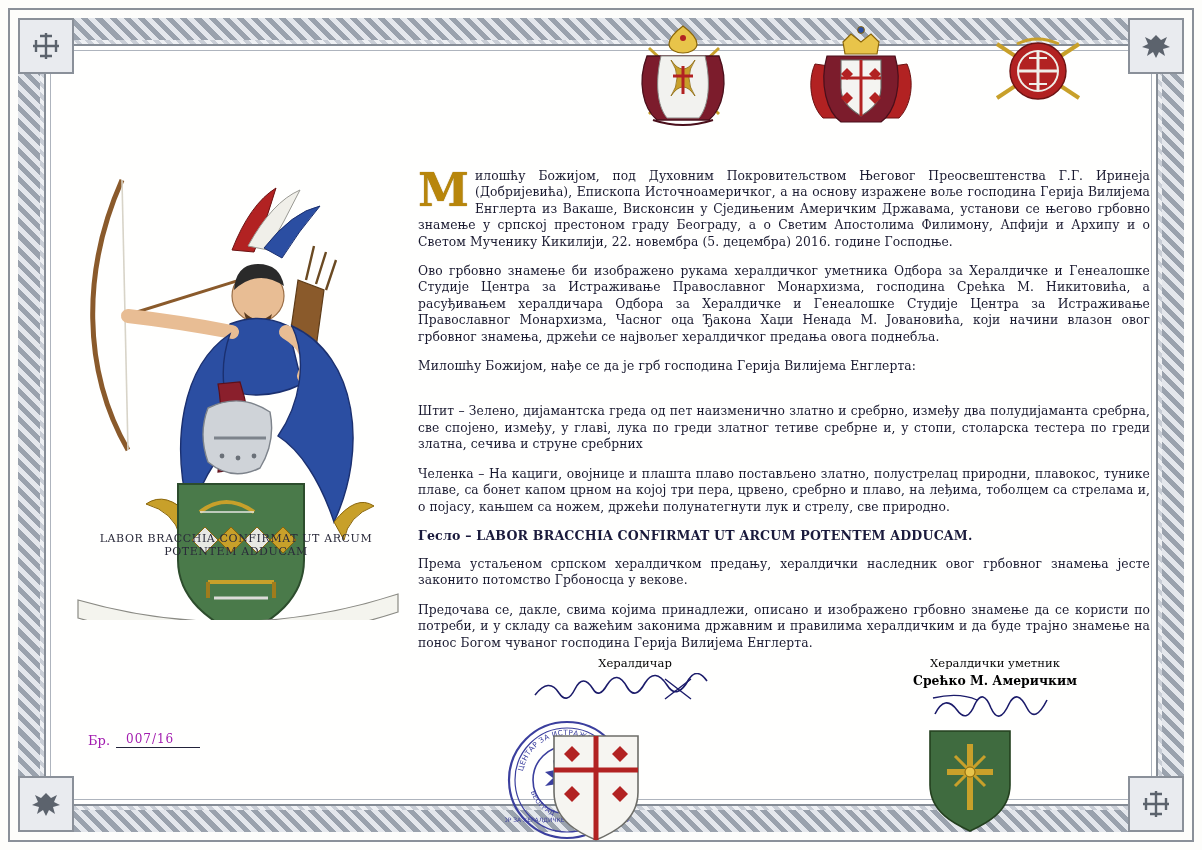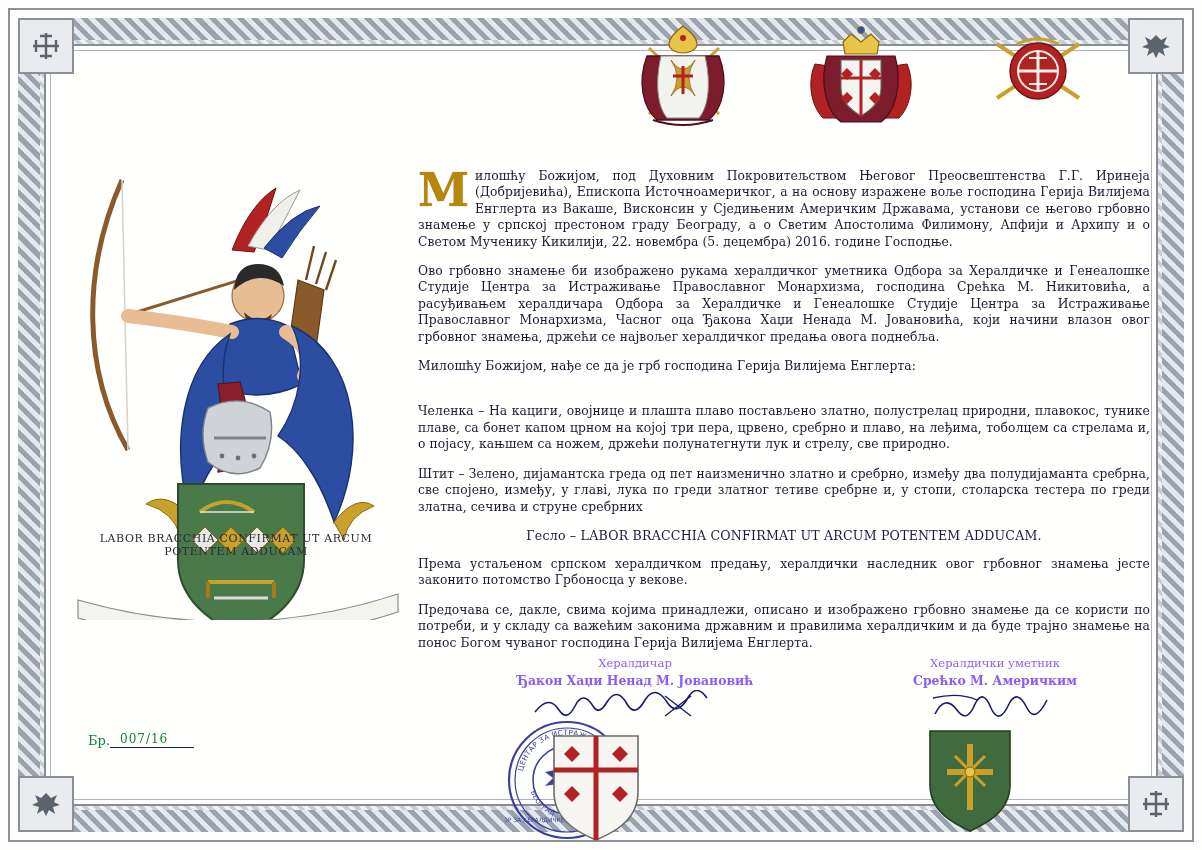--- a/index.html
+++ b/index.html
@@ -109,24 +109,23 @@
     font-size: 46px;
     line-height: 40px;
     color: #b8860b;
     font-weight: 700;
     margin: 2px 6px 0 0;
     text-shadow: 0 0 1px #8a6508;
   }
   .motto {
     font-size: 12.6px;
     letter-spacing: .2px;
-    font-weight: 400;
+    font-weight: 700;
     color: #1a1a3c;
     margin: 0 0 13px 0;
-    text-align: center;
   }
 
   
   .illus {
     position: absolute;
     left: 62px;
     top: 120px;
     width: 348px;
     height: 500px;
   }
@@ -146,39 +145,40 @@
     position: absolute;
     left: 60px;
     top: 648px;
     width: 1080px;
     height: 150px;
   }
   .sig-block {
     position: absolute;
     text-align: center;
     font-size: 12px;
-    color: #8b5cf6;
+    color: #000000;
   }
   .sig-role { font-size: 11.6px; margin-bottom: 3px; }
   .sig-name { font-size: 12.4px; font-weight: 700; }
   .sig-scribble {
     margin-top: 2px;
     height: 28px;
   }
   .sig-left  { left: 430px; top: 8px; width: 290px; }
   .sig-right { left: 790px; top: 8px; width: 290px; text-align: center; }
 
   .numzone {
     position: absolute;
     left: 88px;
     top: 732px;
     font-size: 13px;
-    color: #15803d;
+    color: #a21caf;
     display: flex;
     align-items: flex-end;
+    gap: 6px;
   }
   .num-value {
     border-bottom: 1px solid #22223a;
     padding: 0 26px 1px 10px;
     font-size: 12px;
     letter-spacing: 1px;
     font-family: "DejaVu Serif", serif;
   }
 
   .stamp {
@@ -361,39 +361,38 @@
 
     <p class="para dropcap-para">
       <span class="dropcap">М</span>
       <span>илошћу Божијом, под Духовним Покровитељством Његовог Преосвештенства Г.Г. Иринеја (Добријевића), Епископа Источноамеричког, а на основу изражене воље господина Герија Вилијема Енглерта из Вакаше, Висконсин у Сједињеним Америчким Државама, установи се његово грбовно знамење у српској престоном граду Београду, а о Светим Апостолима Филимону, Апфији и Архипу и о Светом Мученику Кикилији, 22. новембра (5. децембра) 2016. године Господње.</span>
     </p>
 
     <p class="para">Ово грбовно знамење би изображено рукама хералдичког уметника Одбора за Хералдичке и Генеалошке Студије Центра за Истраживање Православног Монархизма, господина Срећка М. Никитовића, а расуђивањем хералдичара Одбора за Хералдичке и Генеалошке Студије Центра за Истраживање Православног Монархизма, Часног оца Ђакона Хаџи Ненада М. Јовановића, који начини влазон овог грбовног знамења, држећи се највољег хералдичког предања овога поднебља.</p>
 
     <p class="para tight">Милошћу Божијом, нађе се да је грб господина Герија Вилијема Енглерта:</p>
 
+    <p class="para">Штит – Зелено, дијамантска греда од пет наизменично златно и сребрно, између два полудијаманта сребрна, све спојено, између, у главi, лука по греди златног тетиве сребрне и, у стопи, столарска тестера по греди златна, сечива и струне сребрних</p>
+
     <p class="para">Челенка – На кациги, овојнице и плашта плаво постављено златно, полустрелац природни, плавокос, тунике плаве, са бонет капом црном на којој три пера, црвено, сребрно и плаво, на леђима, тоболцем са стрелама и, о појасу, кањшем са ножем, држећи полунатегнути лук и стрелу, све природно.</p>
-
-    <p class="para">Штит – Зелено, дијамантска греда од пет наизменично златно и сребрно, између два полудијаманта сребрна, све спојено, између, у главi, лука по греди златног тетиве сребрне и, у стопи, столарска тестера по греди златна, сечива и струне сребрних</p>
 
     <p class="motto">
       <span>Гесло –</span>
       <span>LABOR BRACCHIA CONFIRMAT UT ARCUM POTENTEM ADDUCAM.</span>
     </p>
 
     <p class="para">Према устаљеном српском хералдичком предању, хералдички наследник овог грбовног знамења јесте законито потомство Грбоносца у векове.</p>
 
     <p class="para">Предочава се, дакле, свима којима принадлежи, описано и изображено грбовно знамење да се користи по потреби, и у складу са важећим законима државним и правилима хералдичким и да буде трајно знамење на понос Богом чуваног господина Герија Вилијема Енглерта.</p>
   </div>
 
   <div class="sigzone">
 
     <div class="sig-block sig-left">
       <div class="sig-role">Хералдичар</div>
-      <div class="sig-name">Ђакон Хаџи Ненад М. Јовановић</div>
       <div class="sig-scribble">
         <svg width="240" height="30" viewBox="0 0 240 30">
           <path d="M20 22 q14 -18 24 -2 q8 12 16 -4 q8 -16 18 0 q6 10 14 -4 q10 -16 20 2 q8 14 18 -4 q10 -16 22 2 q10 16 22 -6 q8 -12 18 2" fill="none" stroke="#1b1b6a" stroke-width="1.6"></path>
           <path d="M150 6 L176 26 M176 6 L150 26" stroke="#1b1b6a" stroke-width="1.4" fill="none"></path>
         </svg>
       </div>
     </div>
 
     <div class="sig-block sig-right">
       <div class="sig-role">Хералдички уметник</div>

